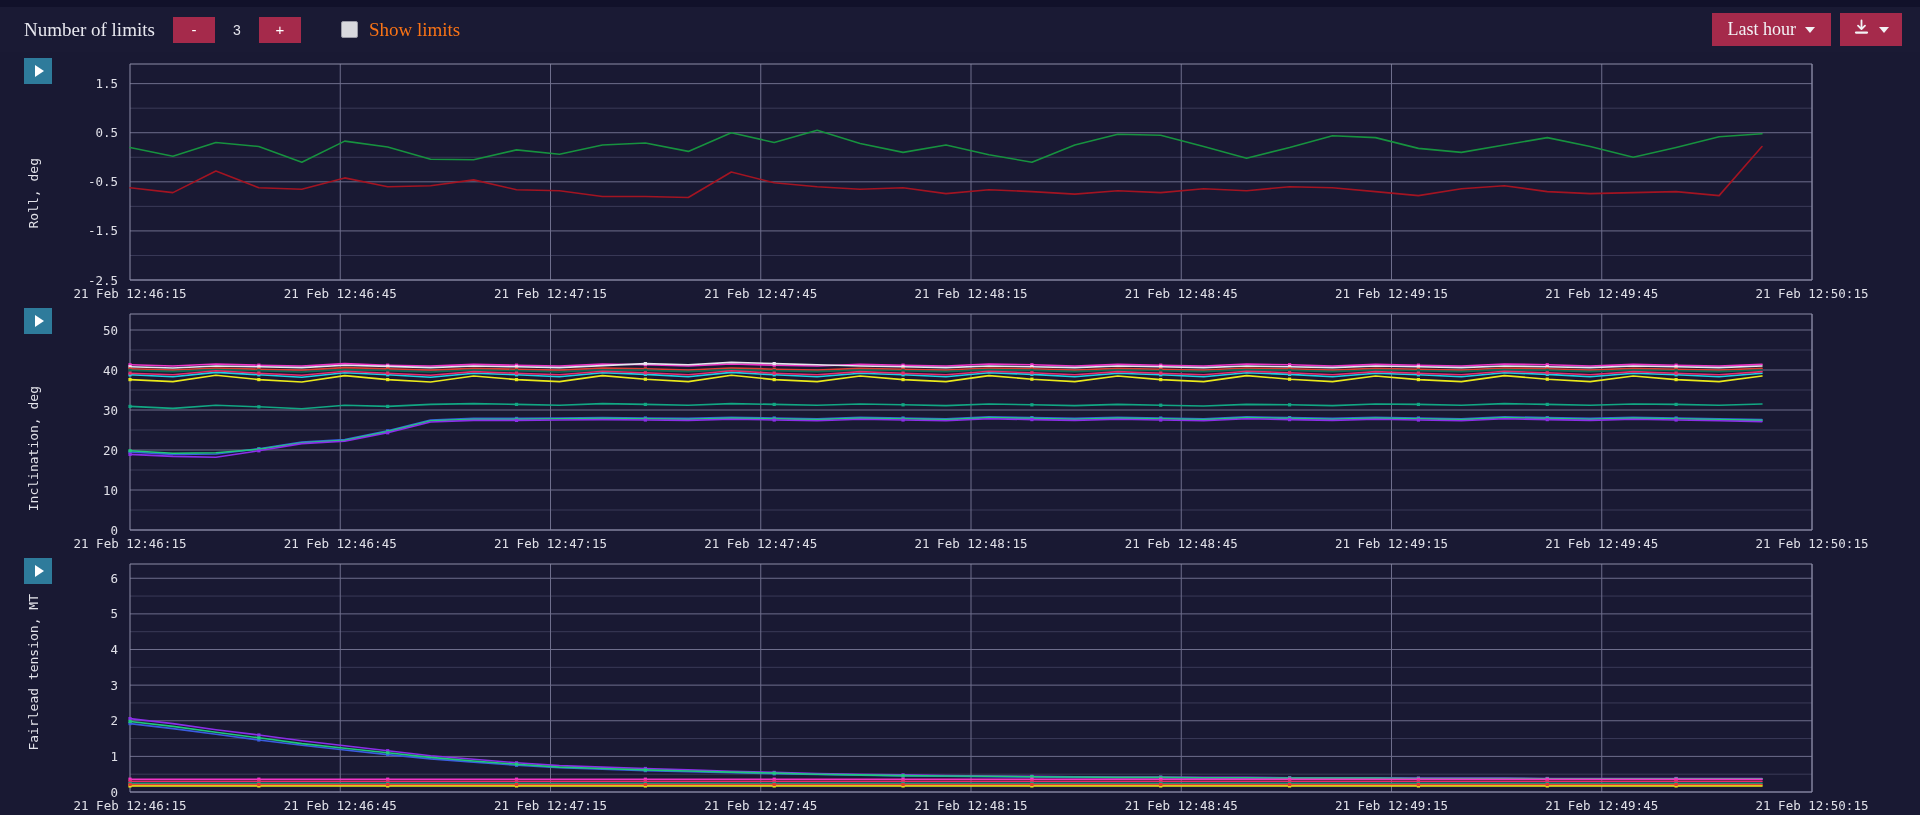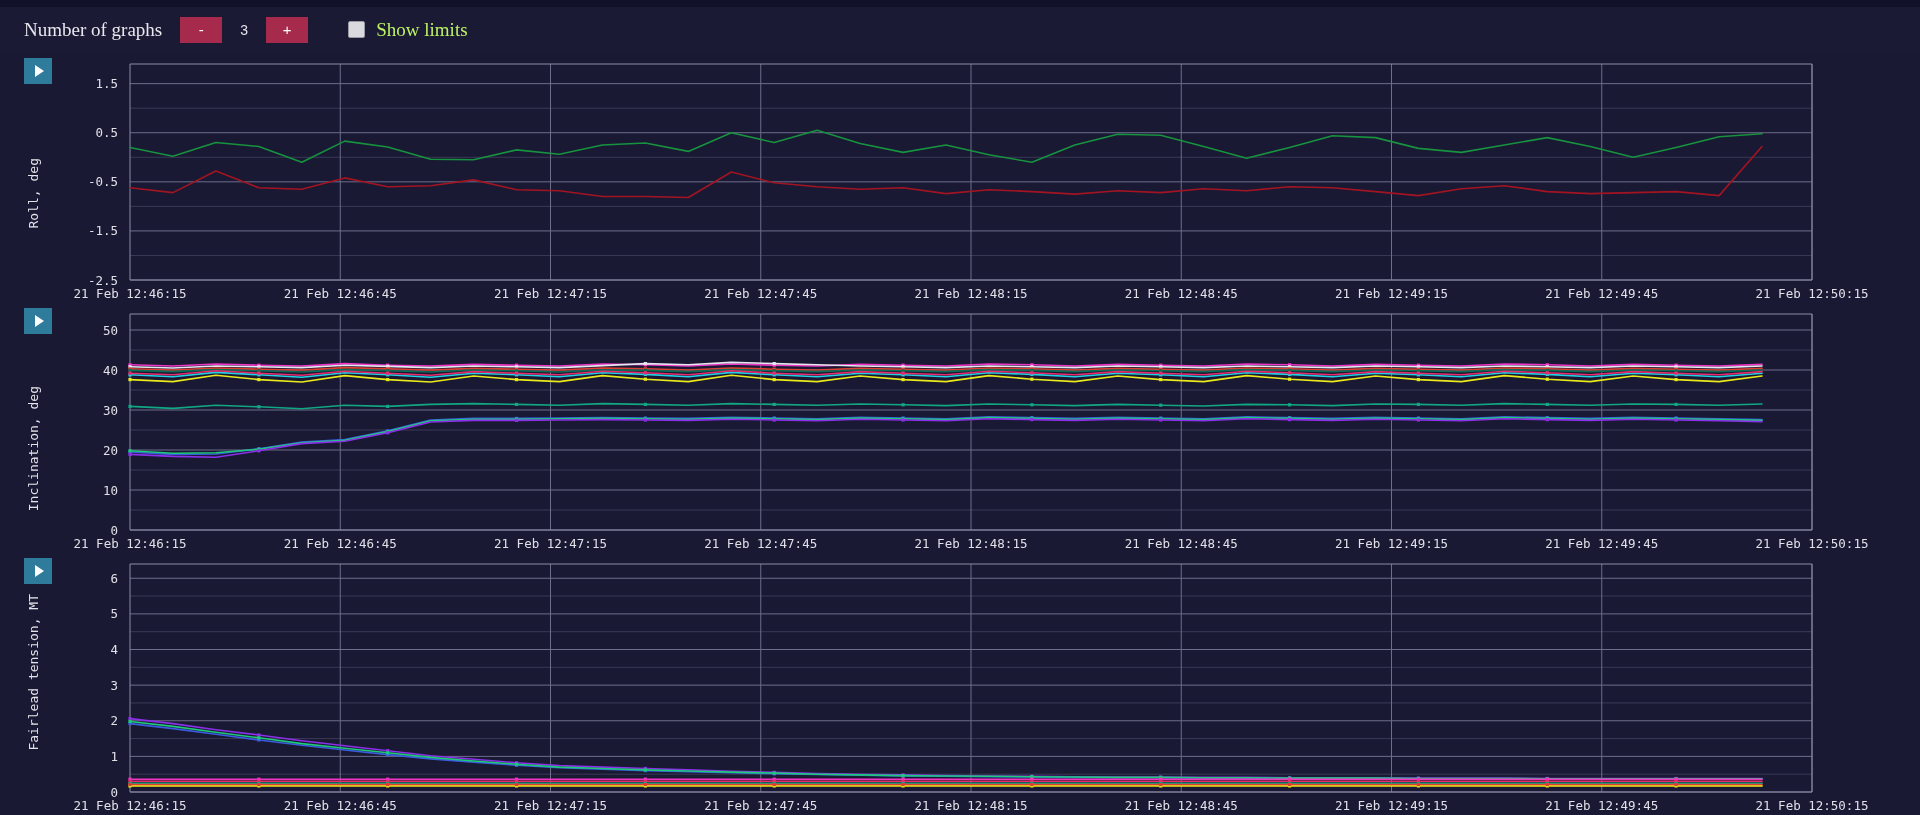--- a/index.html
+++ b/index.html
@@ -30,21 +30,21 @@
   .count-val {
     width:44px; text-align:center; color:#e4e4ec; font-size:14px;
     font-family:"Liberation Sans", sans-serif;
   }
   .chk-wrap { display:flex; align-items:center; margin-left:40px; }
   .chk-box {
     width:15px; height:15px; background:#d9d9de; border:1px solid #9a9aa6;
     border-radius:2px; display:inline-block;
   }
   .chk-text {
-    font-family:"Liberation Serif", serif; font-size:19px; color:#bef264;
+    font-family:"Liberation Serif", serif; font-size:19px; color:#f97316;
     margin-left:11px; white-space:nowrap;
   }
   .tb-right { position:absolute; right:18px; top:0; height:45px; display:flex; align-items:center; gap:9px; }
   .btn-red {
     background:#a52a4b; color:#f2f2f5; border:none; height:33px;
     padding:0 16px; font-family:"Liberation Serif", serif; font-size:18px;
     cursor:pointer; display:flex; align-items:center; gap:9px;
   }
   .btn-red.icon-only { padding:0 13px; }
   .caret { width:0; height:0; border-left:5px solid transparent; border-right:5px solid transparent; border-top:6px solid #f2f2f5; display:inline-block; }
@@ -91,30 +91,45 @@
 </style>
 </head>
 <body>
 
 <div id="app">
 
   <div class="topstrip"></div>
 
   <div class="toolbar">
     <div class="tb-left">
-      <span class="tb-label">Number of graphs</span>
+      <span class="tb-label">Number of limits</span>
       <button class="btn-sq">-</button>
       <span class="count-val">3</span>
       <button class="btn-sq">+</button>
       <label class="chk-wrap">
         <span class="chk-box"></span>
         <span class="chk-text">Show limits</span>
       </label>
     </div>
 
+    <div class="tb-right">
+      <button class="btn-red">
+        <span>Last hour</span>
+        <span class="caret"></span>
+      </button>
+      <button class="btn-red icon-only">
+        <span class="dl-icon">
+          <svg width="17" height="17" viewBox="0 0 17 17">
+            <path d="M8.5 1.5 L8.5 9.5 M5 6.6 L8.5 10.1 L12 6.6" stroke="#f2f2f5" stroke-width="1.8" fill="none" stroke-linecap="round" stroke-linejoin="round"></path>
+            <path d="M3 13.6 L14 13.6" stroke="#f2f2f5" stroke-width="2.2" stroke-linecap="round"></path>
+          </svg>
+        </span>
+        <span class="caret"></span>
+      </button>
+    </div>
   </div>
 
   <div class="panel panel-1">
     <div class="play-btn">
       <span class="play-tri"></span>
     </div>
     <div class="ylab ylab-1">Roll, deg</div>
     <svg class="plotsvg" width="1920" height="250">
         <rect x="130" y="12" width="1682" height="216" class="bgrect"></rect>
         <line x1="130" y1="228" x2="1812" y2="228" class="gridmaj"></line>

